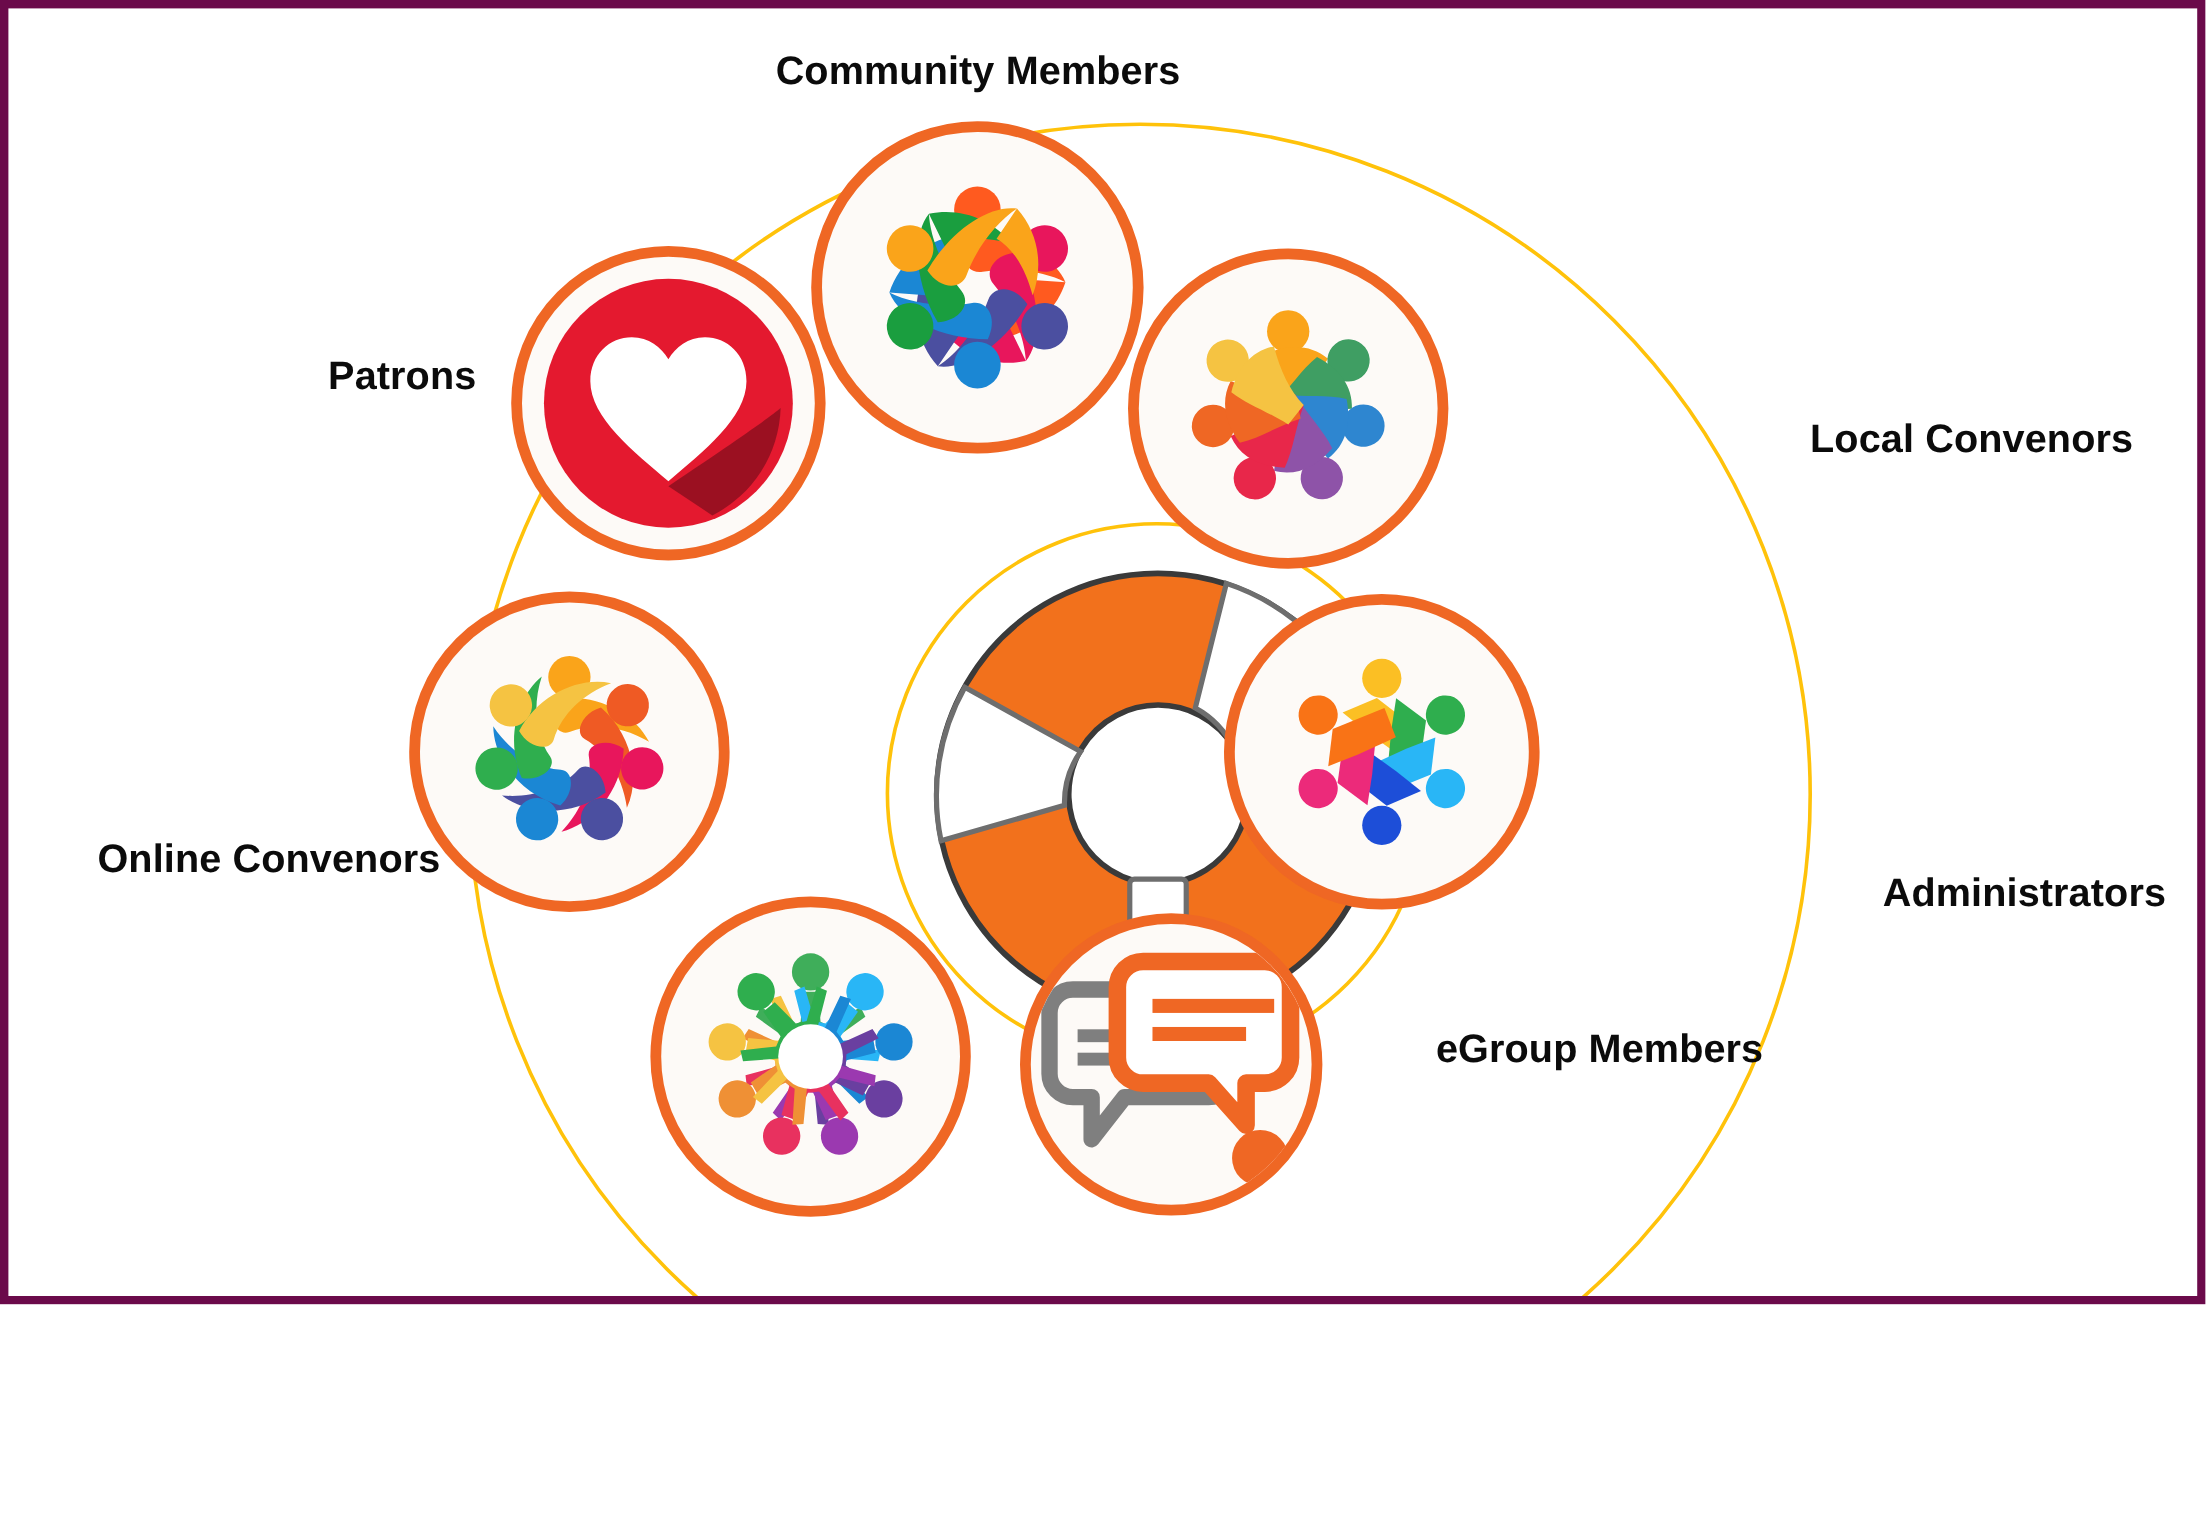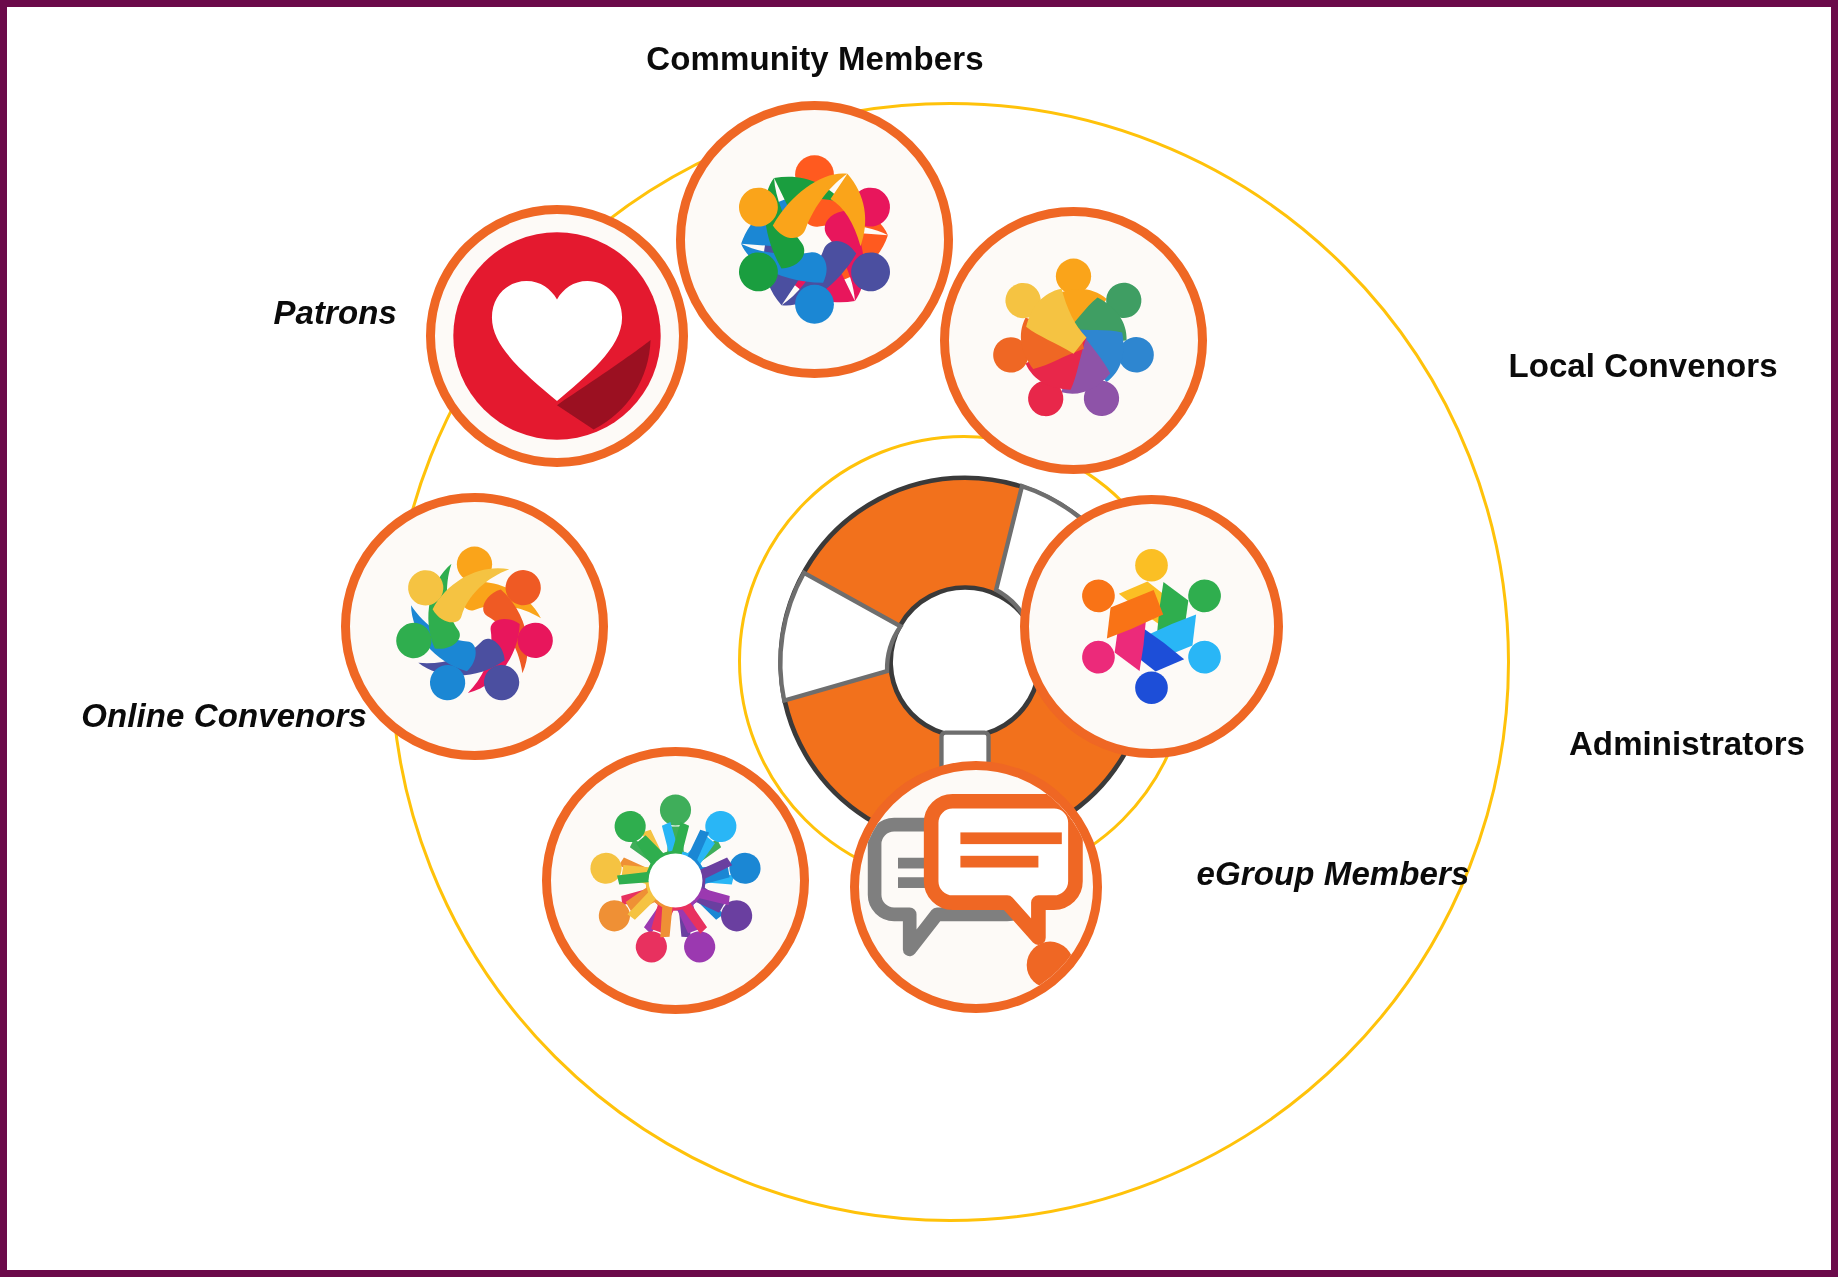--- a/index.html
+++ b/index.html
@@ -7,21 +7,21 @@
     margin: 0;
     padding: 0;
     background: #ffffff;
   }
   body {
     font-family: "Liberation Sans", sans-serif;
   }
   .page {
     position: relative;
     width: 1838px;
-    height: 1277px;
+    height: 1087px;
     background: #ffffff;
     box-sizing: border-box;
     border: 7px solid #6b0a4a;
     overflow: hidden;
   }
   .canvas {
     position: absolute;
     inset: 0;
   }
 
@@ -80,21 +80,21 @@
   .label {
     position: absolute;
     color: #0b0b0b;
     font-weight: 700;
     font-size: 33px;
     letter-spacing: 0.1px;
     white-space: nowrap;
     font-family: "Liberation Sans", sans-serif;
   }
   .label.l-right { text-align: center; }
-  .label.l-left  { text-align: right; font-style: italic; }
+  .label.l-left  { text-align: right; }
   .label.l-center{ text-align: center; }
 </style>
 </head>
 <body>
 
 <div class="page">
   <div class="canvas">
 
     <div class="outer-ring"></div>
     <div class="inner-ring"></div>
@@ -240,21 +240,21 @@
 
         <g>
           <path d="M48 16 h52 a11 11 0 0 1 11 11 v30 a11 11 0 0 1 -11 11 h-8 v18 l-16 -18 H48
                    a11 11 0 0 1 -11 -11 V27 a11 11 0 0 1 11 -11 Z" fill="#ffffff" stroke="#ef6724" stroke-width="7.5" stroke-linejoin="round"></path>
           <rect x="52" y="32" width="52" height="6" fill="#ef6724"></rect>
           <rect x="52" y="44" width="40" height="6" fill="#ef6724"></rect>
         </g>
         <circle cx="98" cy="100" r="12" fill="#ef6724"></circle>
       </svg>
     </div>
-    <div class="label l-right" style="left:1126px; top:848px; width:400px;font-style:italic;">eGroup Members</div>
+    <div class="label l-right" style="left:1126px; top:848px; width:400px;">eGroup Members</div>
 
     <div class="node" style="left:535px; top:740px; width:267px; height:267px;">
       <svg class="art" viewBox="0 0 120 120">
         <g transform="translate(60,60)">
           <g transform="rotate(0)">
             <circle cx="0" cy="-34" r="7.5" fill="#3fae5a"></circle>
             <path d="M-3 -26 L 3 -26 L 4 -14 L 8 -12 L 20 -20 L 22 -16 L 8 -6 L 6 2 L 3 12 L 0 2 L -3 12 L -6 2 L -8 -6 L -22 -16 L -20 -20 L -8 -12 L -4 -14 Z" fill="#3fae5a"></path>
           </g>
           <g transform="rotate(40)">
             <circle cx="0" cy="-34" r="7.5" fill="#29b6f6"></circle>

